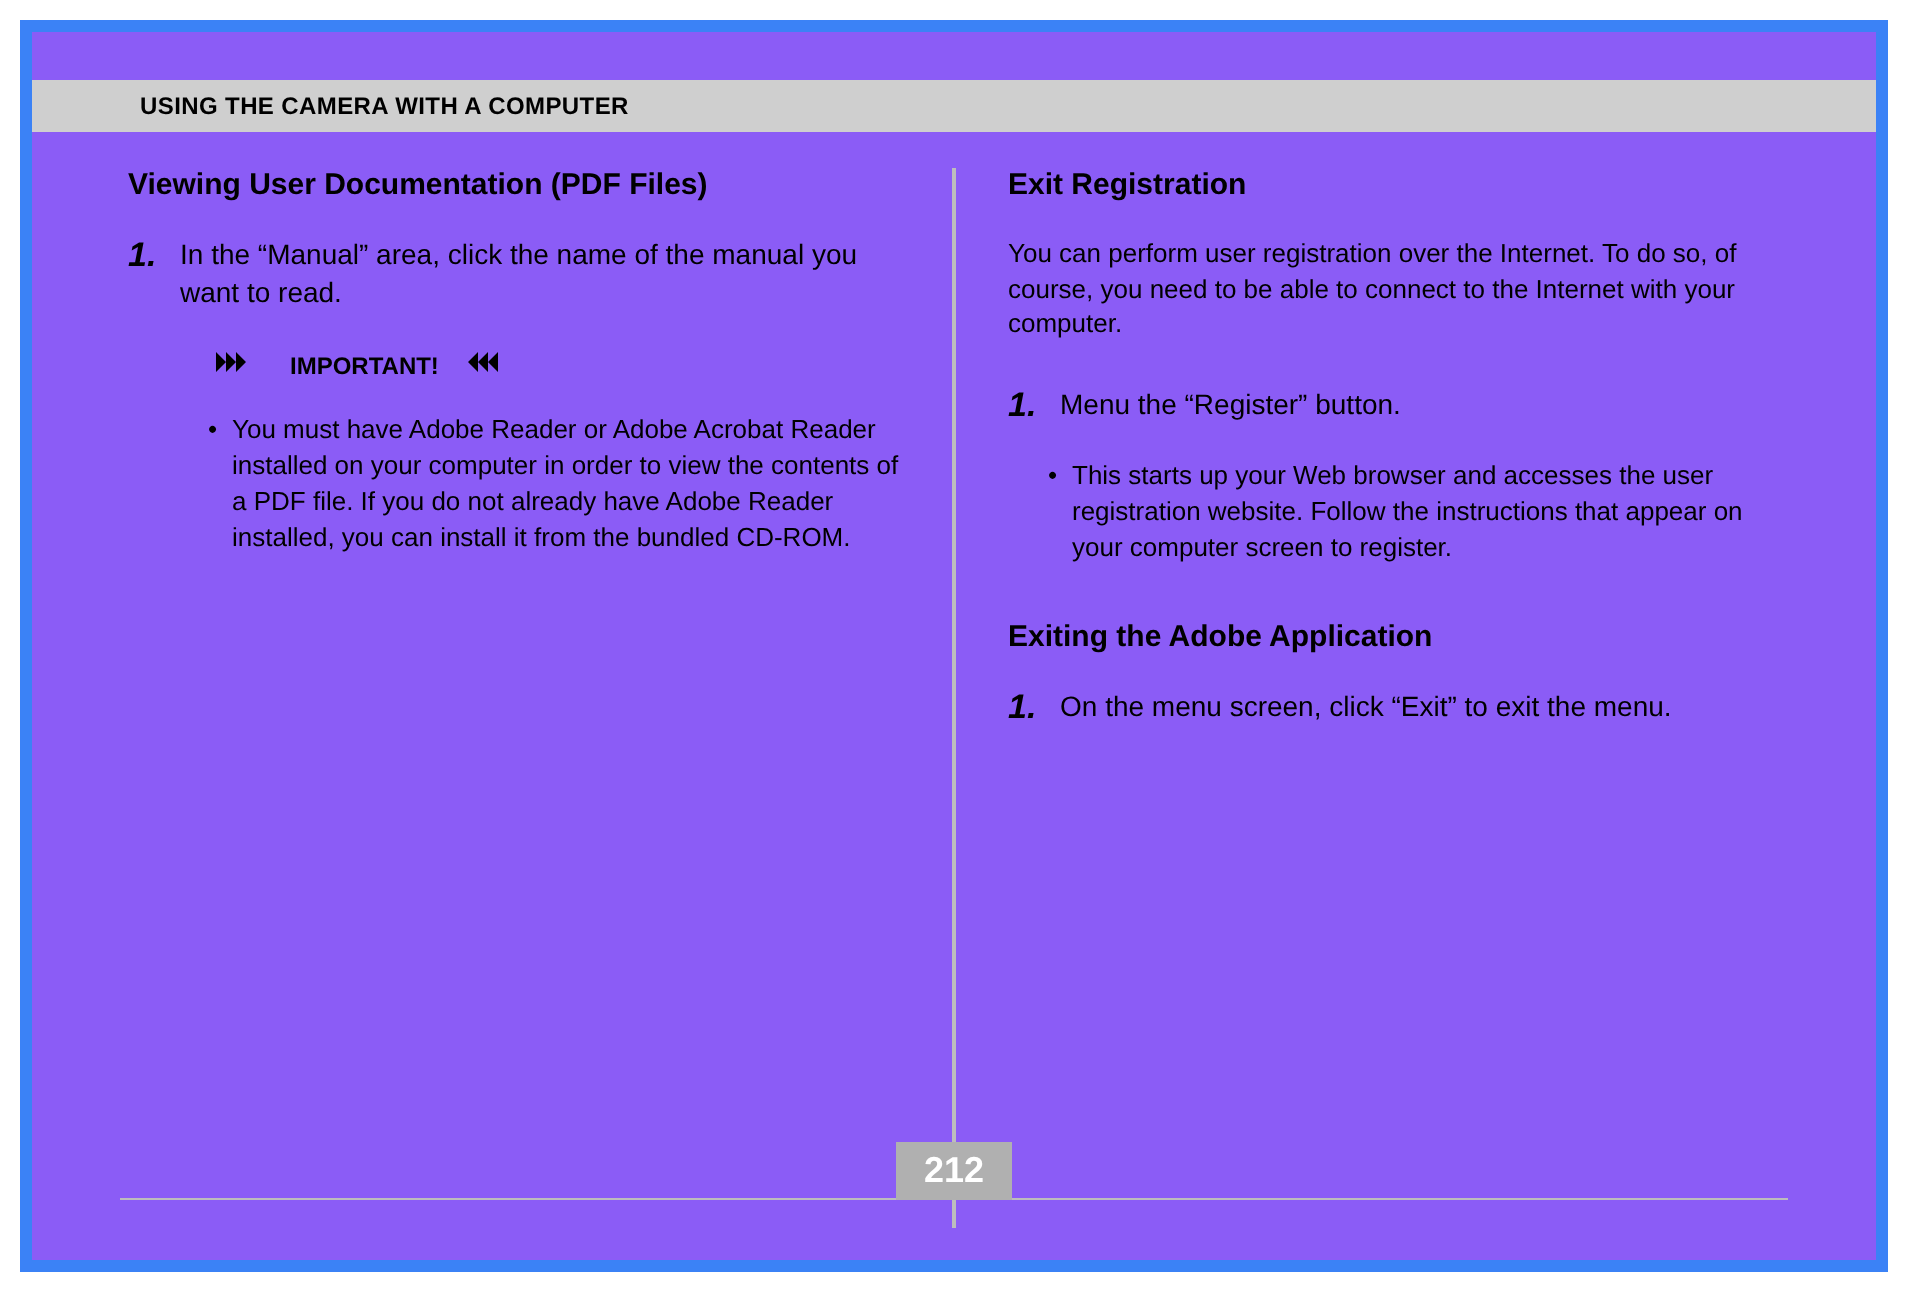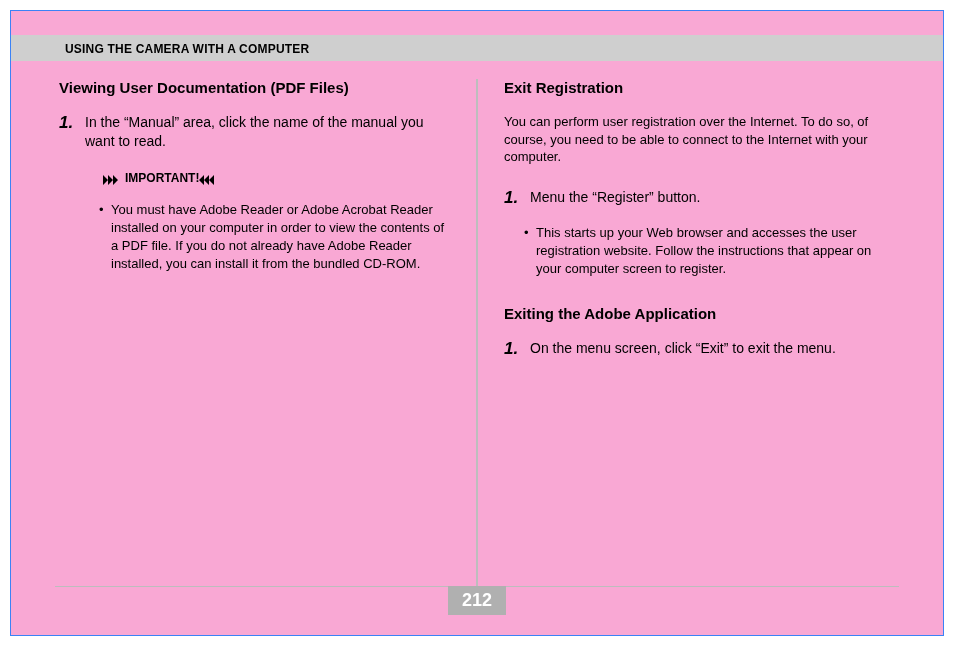--- a/index.html
+++ b/index.html
@@ -5,26 +5,26 @@
     * { margin: 0; padding: 0; box-sizing: border-box; }
     body {
       font-family: Arial, Helvetica, sans-serif;
       background: #fff;
       width: 954px;
       height: 646px;
       position: relative;
       padding: 0;
     }
     .page {
-      border: 1px solid #3b82f6;
+      border: 6px solid #3b82f6;
       width: 934px;
       height: 626px;
       margin: 10px;
       position: relative;
-      background: #f9a8d4;
+      background: #8b5cf6;
     }
     .section-header-bar {
       background: #cfcfcf;
       margin: 24px 0 18px 0;
       padding: 4px 0 4px 14px;
     }
     .section-header-bar span {
       font-size: 12px;
       font-weight: bold;
       letter-spacing: 0.2px;
@@ -77,22 +77,22 @@
       font-weight: normal;
       line-height: 1.35;
       flex: 1;
     }
     .important-block {
       margin-top: 20px;
       padding-left: 20px;
     }
     .important-label-row {
       display: flex;
-      align-items: flex-end;
-      gap: 0;
+      align-items: flex-start;
+      gap: 15px;
       margin-bottom: 6px;
       padding-left: 24px;
     }
     .important-label {
       font-size: 12px;
       font-weight: bold;
     }
     .tri-right-icon svg, .tri-left-icon svg { display: block; }
     ul.bullet {
       list-style: none;
@@ -106,25 +106,25 @@
       padding-left: 12px;
     }
     ul.bullet li::before {
       content: "•";
       position: absolute;
       left: 0;
       top: 0;
     }
     .footer {
       position: absolute;
-      bottom: 20px;
+      bottom: 30px;
       left: 0;
       right: 0;
       display: flex;
-      align-items: flex-start;
+      align-items: flex-end;
       padding: 0 44px;
     }
     .footer .rule { flex: 1; height: 1px; background: #bdbdbd; }
     .footer .page-box {
       background: #b0b0b0;
       color: #fff;
       font-weight: bold;
       font-size: 18px;
       padding: 4px 14px;
       margin: 0;

